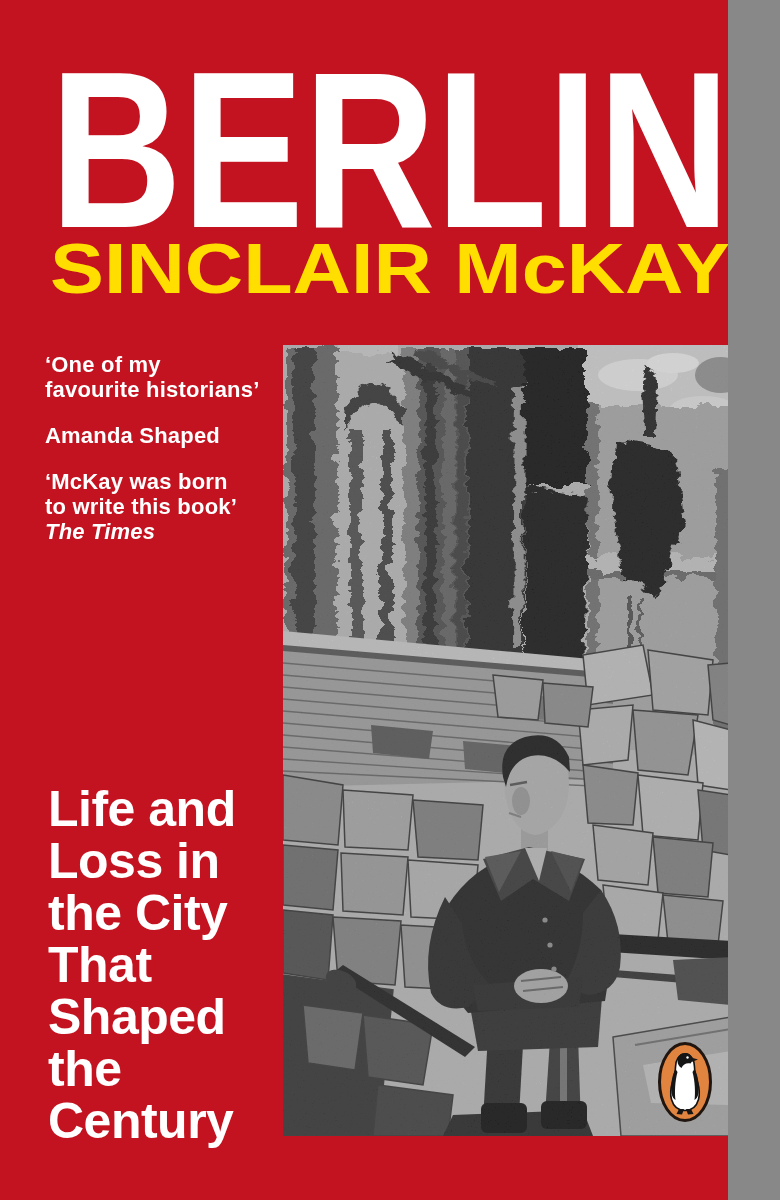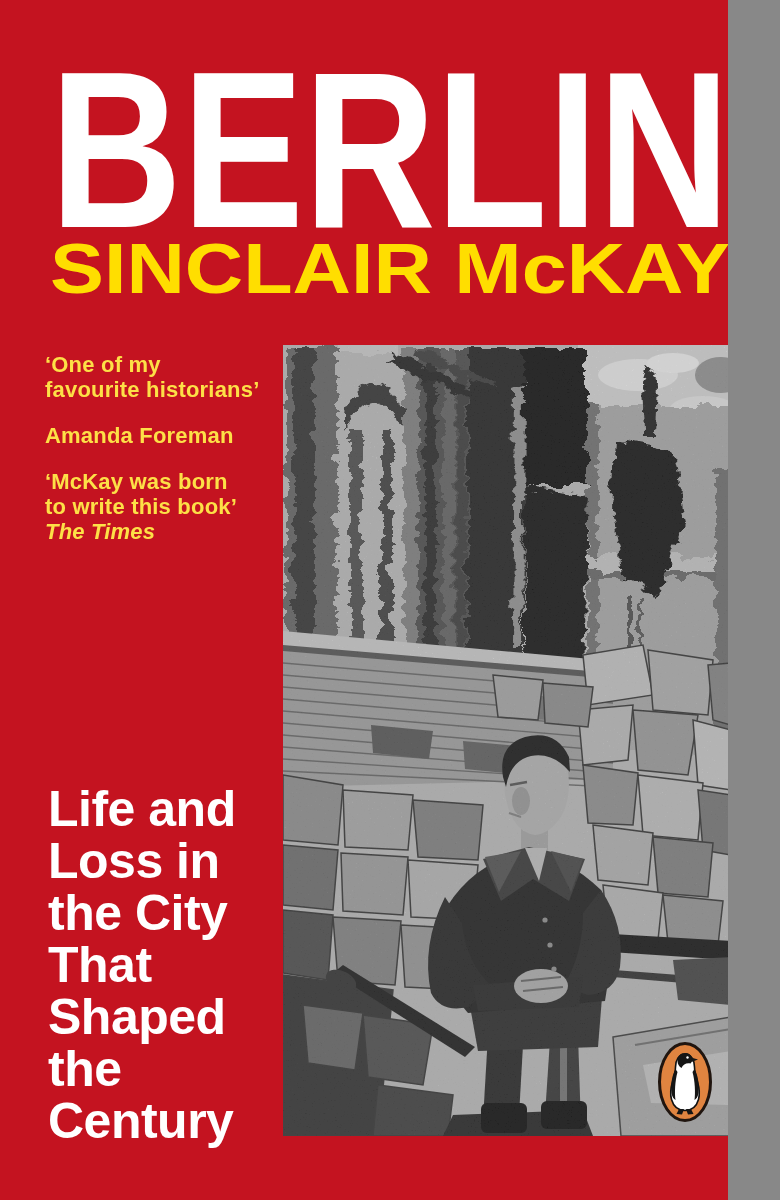--- a/index.html
+++ b/index.html
@@ -11,21 +11,21 @@
     font-family:"Liberation Sans", sans-serif;
   }
   .title-svg{position:absolute;left:0;top:65px;}
   .author-svg{position:absolute;left:0;top:236px;}
   .quotes{position:absolute;left:45px;top:352px;width:250px;}
   .quote{margin:0 0 21px 0;}
   .quote p{
     margin:0;
     font-size:22px;line-height:25px;
     font-weight:bold;
-    color:#fde047;
+    color:#ffffff;
     white-space:pre-line;
     letter-spacing:0.2px;
   }
   .quote p.src-italic{font-style:italic;}
   .subtitle{
     position:absolute;left:48px;top:763px;width:235px;
     font-size:50px;line-height:52px;font-weight:bold;color:#ffffff;
     white-space:pre-line;letter-spacing:-0.5px;margin-top:20px;
   }
   .photo{
@@ -52,21 +52,21 @@
   </svg>
 
   <div class="quotes">
     <div class="quote">
       <p>‘One of my
 favourite historians’</p>
     </div>
     <div class="quote">
     </div>
     <div class="quote">
-      <p>Amanda Foreman</p>
+      <p>Amanda Shaped</p>
     </div>
     <div class="quote">
       <p>‘McKay was born
 to write this book’</p>
       <p class="src-italic">The Times</p>
     </div>
   </div>
 
   <div class="subtitle">Life and
 Loss in

